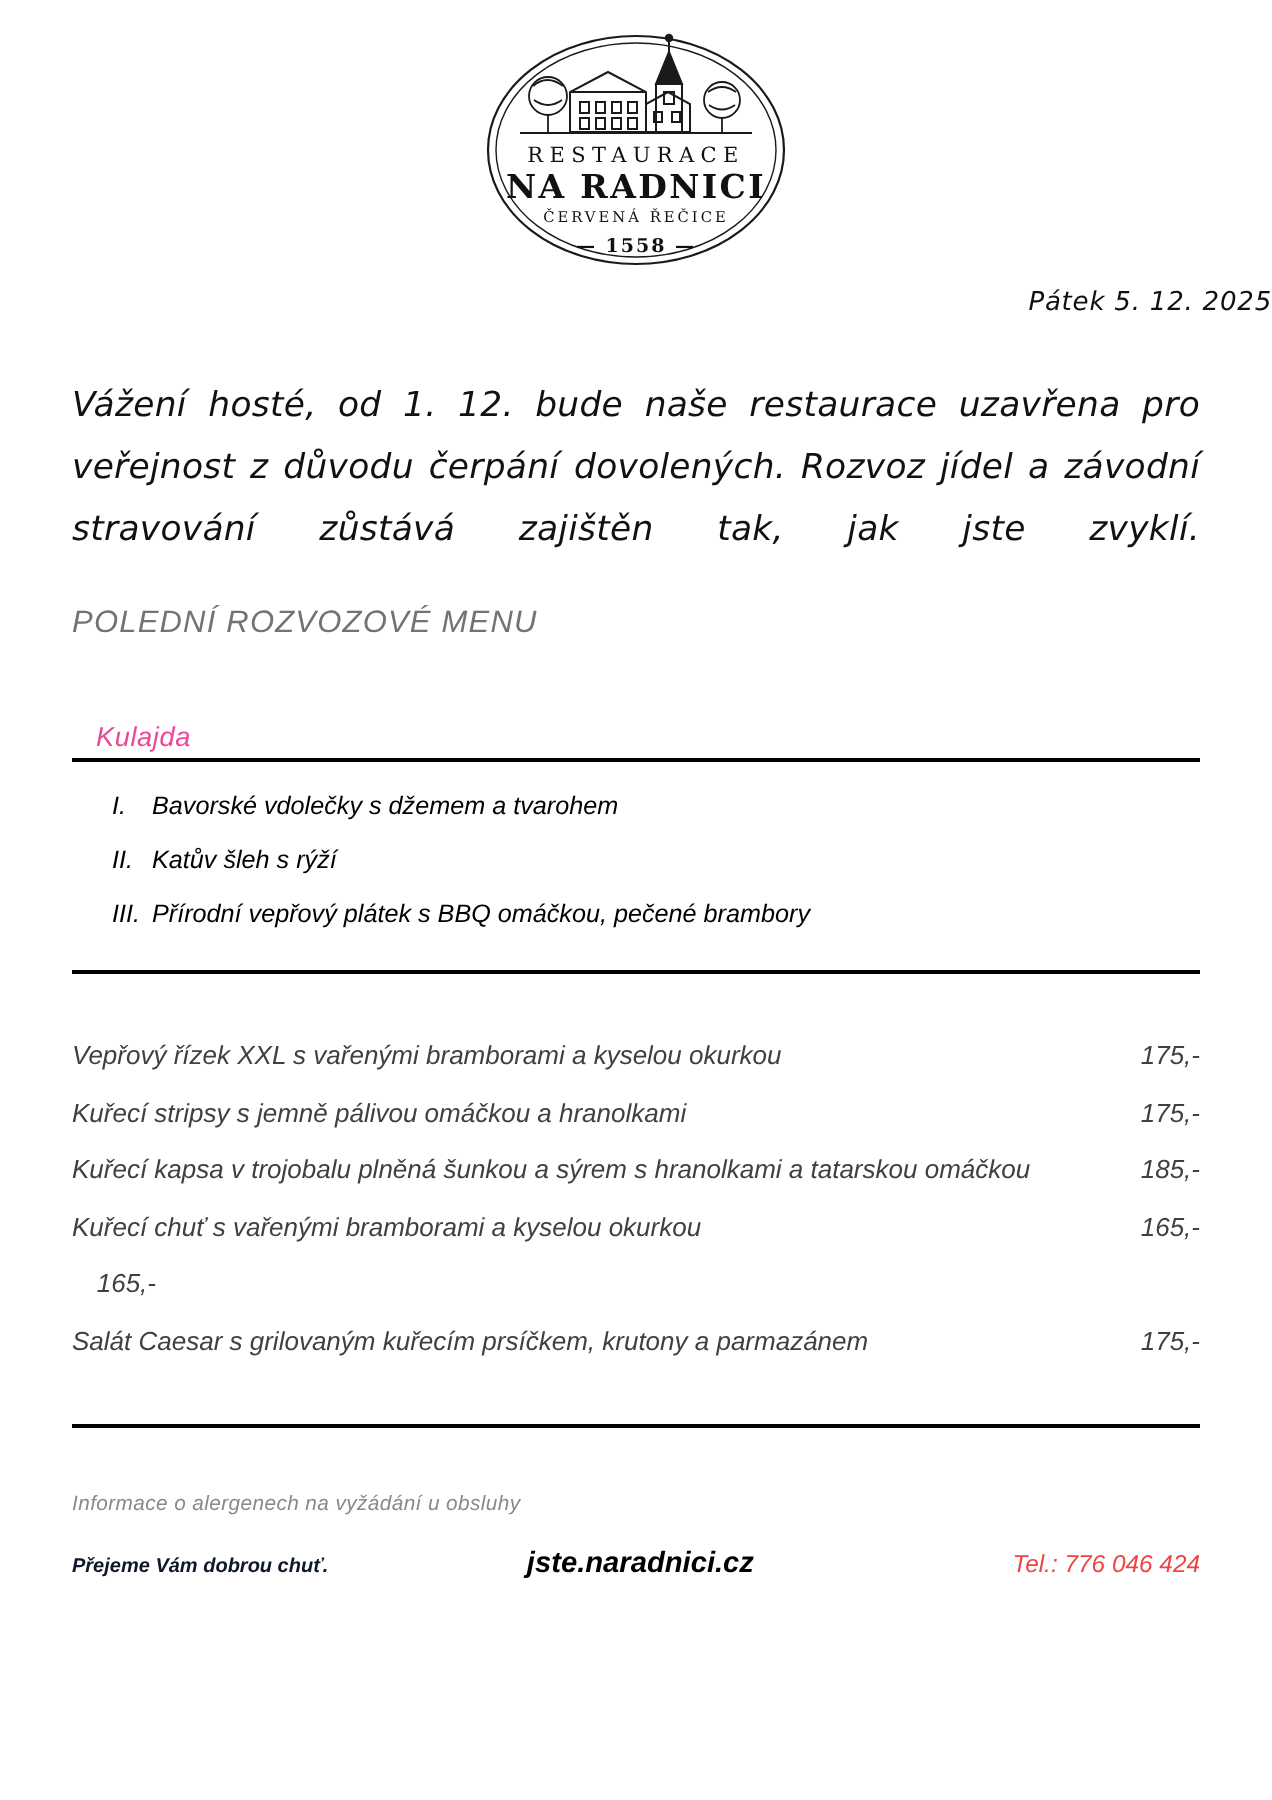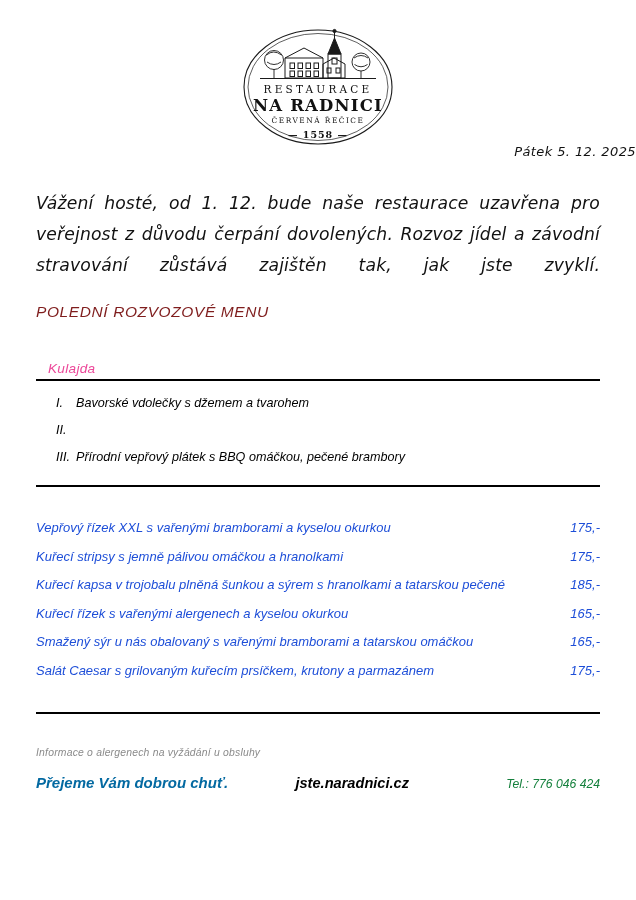--- a/index.html
+++ b/index.html
@@ -21,21 +21,21 @@
     position: absolute;
     inset: 0;
     background: #ffffff;
   }
 
   
   .logo-wrap {
     position: absolute;
     left: 0;
     right: 0;
-    top: 28px;
+    top: 16px;
     display: flex;
     justify-content: center;
   }
   .logo {
     position: relative;
     width: 152px;
     height: 118px;
   }
   .logo svg { display: block; }
 
@@ -76,21 +76,21 @@
 
   
   .menu-title {
     position: absolute;
     left: 36px;
     top: 303px;
     font-family: "Liberation Sans", sans-serif;
     font-style: italic;
     font-size: 15.5px;
     letter-spacing: 0.6px;
-    color: #7f1d1d;
+    color: #737373;
   }
 
   
   .section-head {
     position: absolute;
     left: 36px;
     width: 564px;
   }
   .section-head .label {
     font-family: "Liberation Sans", sans-serif;
@@ -150,21 +150,21 @@
     padding: 0;
   }
   .price-list li {
     display: flex;
     align-items: baseline;
     justify-content: space-between;
     height: 28.5px;
     font-family: "Liberation Sans", sans-serif;
     font-style: italic;
     font-size: 13px;
-    color: #1d4ed8;
+    color: #404040;
   }
   .price-list .name {
     flex: 1 1 auto;
     padding-right: 8px;
     white-space: nowrap;
   }
   .price-list .price {
     flex: 0 0 auto;
     text-align: right;
     min-width: 42px;
@@ -193,37 +193,37 @@
     position: absolute;
     left: 36px;
     width: 564px;
     top: 774px;
     display: flex;
     align-items: baseline;
     font-family: "Liberation Sans", sans-serif;
     font-style: italic;
   }
   .footer .greeting {
-    font-size: 15px;
+    font-size: 10px;
     font-weight: bold;
     flex: 0 0 auto;
-    color: #0369a1;
+    color: #0f172a;
   }
   .footer .website {
     font-size: 14.6px;
     font-weight: bold;
     flex: 1 1 auto;
     text-align: center;
     padding-right: 30px;
     color: #000;
   }
   .footer .phone {
     font-size: 12.2px;
     flex: 0 0 auto;
-    color: #15803d;
+    color: #ef4444;
   }
 </style>
 </head>
 <body>
 
 <div class="page">
 
   <div class="logo-wrap">
     <div class="logo">
       <svg width="152" height="118" viewBox="0 0 152 118" xmlns="http://www.w3.org/2000/svg">
@@ -292,20 +292,21 @@
     <span class="rule"></span>
   </div>
 
   <ul class="roman-list">
     <li>
       <span class="num">I.</span>
       <span class="txt">Bavorské vdolečky s džemem a tvarohem</span>
     </li>
     <li>
       <span class="num">II.</span>
+      <span class="txt">Katův šleh s rýží</span>
     </li>
     <li>
       <span class="num">III.</span>
       <span class="txt">Přírodní vepřový plátek s BBQ omáčkou, pečené brambory</span>
     </li>
   </ul>
 
   <div class="section-head" id="sec-minutky">
     <span class="rule"></span>
   </div>
@@ -313,29 +314,28 @@
   <ul class="price-list">
     <li>
       <span class="name">Vepřový řízek XXL s vařenými bramborami a kyselou okurkou</span>
       <span class="price">175,-</span>
     </li>
     <li>
       <span class="name">Kuřecí stripsy s jemně pálivou omáčkou a hranolkami</span>
       <span class="price">175,-</span>
     </li>
     <li>
-      <span class="name">Kuřecí kapsa v trojobalu plněná šunkou a sýrem s hranolkami a tatarskou pečené</span>
+      <span class="name">Kuřecí kapsa v trojobalu plněná šunkou a sýrem s hranolkami a tatarskou omáčkou</span>
       <span class="price">185,-</span>
     </li>
     <li>
-      <span class="name">Kuřecí řízek s vařenými alergenech a kyselou okurkou</span>
+      <span class="name">Kuřecí chuť s vařenými bramborami a kyselou okurkou</span>
       <span class="price">165,-</span>
     </li>
     <li>
-      <span class="name">Smažený sýr u nás obalovaný s vařenými bramborami a tatarskou omáčkou</span>
       <span class="price">165,-</span>
     </li>
     <li>
       <span class="name">Salát Caesar s grilovaným kuřecím prsíčkem, krutony a parmazánem</span>
       <span class="price">175,-</span>
     </li>
   </ul>
 
   <div class="bottom-rule"></div>
 

